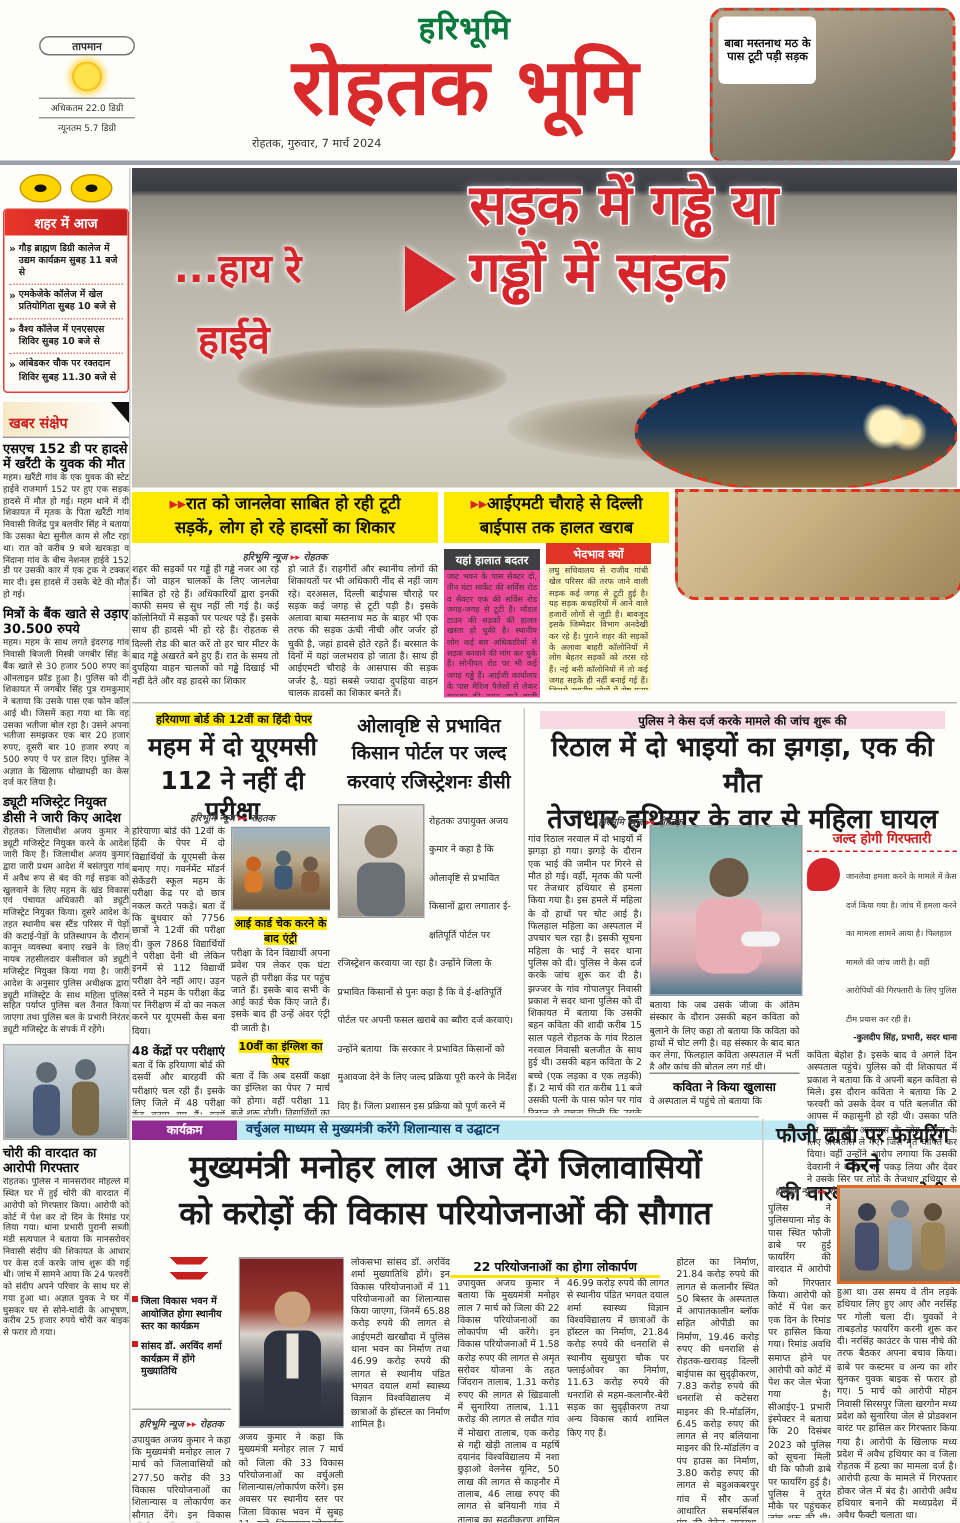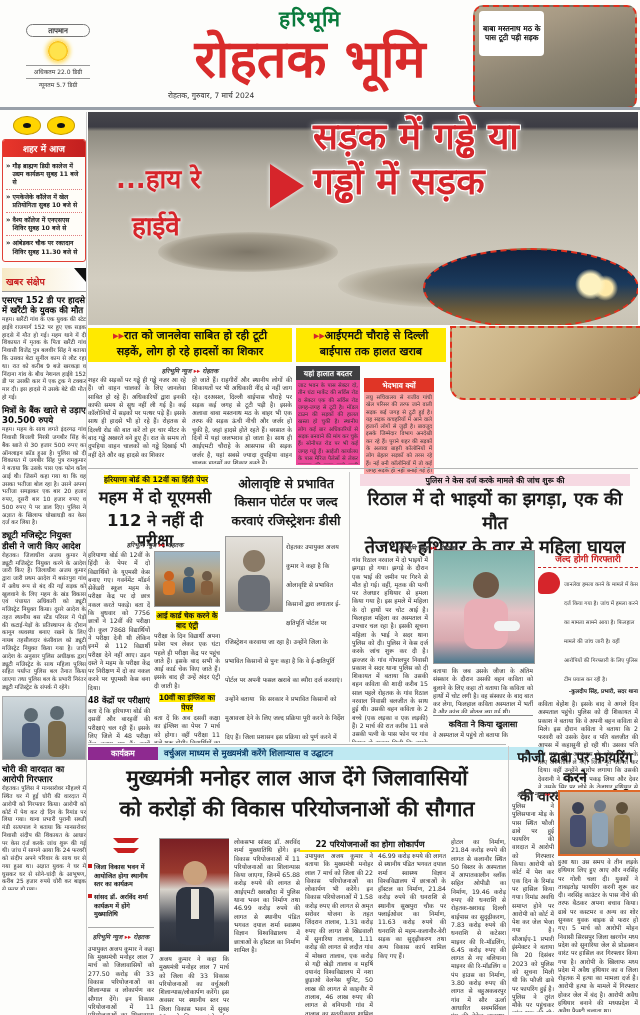--- a/index.html
+++ b/index.html
@@ -142,21 +142,21 @@
     <span class="red">▸▸</span>
     <span>रोहतक</span>
   </div>
   <div class="abs bt ov" style="left:88px;top:376px;width:98px;height:88px;">शहर की सड़कों पर गड्ढे ही गड्ढे नजर आ रहे हैं। जो वाहन चालकों के लिए जानलेवा साबित हो रहे हैं। अधिकारियों द्वारा इनकी काफी समय से सुध नहीं ली गई है। कई कॉलोनियों में सड़कों पर पत्थर पड़े हैं। इसके साथ ही हादसे भी हो रहे हैं। रोहतक से दिल्ली रोड की बात करें तो हर चार मीटर के बाद गड्ढे अखरते बने हुए हैं। रात के समय तो दुपहिया वाहन चालकों को गड्ढे दिखाई भी नहीं देते और वह हादसे का शिकार</div>
   <div class="abs bt ov" style="left:192px;top:376px;width:100px;height:88px;">हो जाते हैं। राहगीरों और स्थानीय लोगों की शिकायतों पर भी अधिकारी नींद से नहीं जाग रहे। दरअसल, दिल्ली बाईपास चौराहे पर सड़क कई जगह से टूटी पड़ी है। इसके अलावा बाबा मस्तनाथ मठ के बाहर भी एक तरफ की सड़क ऊंची नीची और जर्जर हो चुकी है, जहां हादसे होते रहते हैं। बरसात के दिनों में यहां जलभराव हो जाता है। साथ ही आईएमटी चौराहे के आसपास की सड़क जर्जर है, यहां सबसे ज्यादा दुपहिया वाहन चालक हादसों का शिकार बनते हैं।</div>
 
   <div class="abs" style="left:296px;top:366px;width:64px;height:99px;background:#ec4899;">
     <div class="boxhead" style="background:#3f3f41;">यहां हालात बदतर</div>
     <div class="bt55 ov" style="padding:2px;height:80px;">जाट भवन के पास सेक्टर दो, तीन घंटा मार्केट की सर्विस रोड व सेक्टर एक की सर्विस रोड जगह-जगह से टूटी है। मॉडल टाउन की सड़कों की हालत खस्ता हो चुकी है। स्थानीय लोग कई बार अधिकारियों से सड़क बनवाने की मांग कर चुके हैं। सोनीपत रोड पर भी कई जगह गड्ढे हैं। आईजी कार्यालय के पास मैरिज पैलेसों से लेकर झज्जर की तरफ जाने वाली सड़कों में भी गड्ढे बने हुए हैं।</div>
   </div>
-  <div class="abs" style="left:364px;top:378px;width:70px;height:99px;background:#fca5a5;">
+  <div class="abs" style="left:364px;top:362px;width:70px;height:99px;background:#fef9c3;">
     <div class="boxhead" style="background:#e03526;">भेदभाव क्यों</div>
     <div class="bt55 ov" style="padding:2px;height:80px;">लघु सचिवालय से राजीव गांधी खेल परिसर की तरफ जाने वाली सड़क कई जगह से टूटी हुई है। यह सड़क कचहरियों में आने वाले हजारों लोगों से जुड़ी है। बावजूद इसके जिम्मेदार विभाग अनदेखी कर रहे हैं। पुराने शहर की सड़कों के अलावा बाहरी कॉलोनियों में लोग बेहतर सड़कों को तरस रहे हैं। नई बनी कॉलोनियों में तो कई जगह सड़कें ही नहीं बनाई गई हैं। जिससे स्थानीय लोगों में रोष पनप रहा है।</div>
   </div>
   <div class="abs hline" style="left:88px;top:468px;width:550px;"></div>
 
   <div class="abs kicker" style="left:92px;top:474px;width:128px;font-size:7.5px;"><span class="ysub">हरियाणा बोर्ड की 12वीं का हिंदी पेपर</span></div>
   <div class="abs" style="left:88px;top:486px;width:134px;text-align:center;">
     <div style="font-size:16.5px;font-weight:bold;line-height:1.5;">महम में दो यूएमसी</div>
     <div style="font-size:16.5px;font-weight:bold;line-height:1.2;">112 ने नहीं दी परीक्षा</div>
   </div>
@@ -247,21 +247,21 @@
     <div style="font-size:21px;font-weight:bold;line-height:1.25;">को करोड़ों की विकास परियोजनाओं की सौगात</div>
   </div>
   <div class="abs kicker" style="left:300px;top:838px;width:140px;font-size:8.2px;border-bottom:2px solid #ffe400;padding-bottom:1px;">22 परियोजनाओं का होगा लोकार्पण</div>
   <div class="abs" style="left:88px;top:838px;width:418px;height:177px;display:flex;gap:5px;">
     <div style="width:66px;" class="ov">
       <div style="margin:0 auto 3px auto;width:16px;">
         <span class="chev" style="border-top:5px solid #c8201f;"></span>
         <span class="chev" style="border-top:5px solid #c8201f;margin-top:-2px;"></span>
       </div>
       <div style="font-size:6.4px;font-weight:bold;line-height:1.35;padding-left:6px;position:relative;margin-bottom:4px;"><span style="position:absolute;left:0;top:1px;width:4px;height:4px;background:#c8201f;"></span><span>जिला विकास भवन में आयोजित होगा स्थानीय स्तर का कार्यक्रम</span></div>
-      <div style="font-size:6.4px;font-weight:bold;line-height:1.35;padding-left:6px;position:relative;border-bottom:1px solid #aaa;padding-bottom:8px;"><span style="position:absolute;left:0;top:1px;width:4px;height:4px;background:#c8201f;"></span><span>सांसद डॉ. अरविंद शर्मा कार्यक्रम में होंगे मुख्यातिथि</span></div>
+      <div style="font-size:6.4px;font-weight:bold;line-height:1.35;padding-left:6px;position:relative;border-bottom:1px solid #aaa;padding-bottom:20px;"><span style="position:absolute;left:0;top:1px;width:4px;height:4px;background:#c8201f;"></span><span>सांसद डॉ. अरविंद शर्मा कार्यक्रम में होंगे मुख्यातिथि</span></div>
       <div class="byline" style="margin:4px 0;">
         <span>हरिभूमि न्यूज</span>
         <span class="red">▸▸</span>
         <span>रोहतक</span>
       </div>
       <div class="bt">उपायुक्त अजय कुमार ने कहा कि मुख्यमंत्री मनोहर लाल 7 मार्च को जिलावासियों को 277.50 करोड़ की 33 विकास परियोजनाओं का शिलान्यास व लोकार्पण कर सौगात देंगे। इन विकास परियोजनाओं में 11 परियोजनाओं का शिलान्यास तथा 22 विकास परियोजनाओं का लोकार्पण किया जाएगा। समारोह में सांसद डॉ. अरविंद शर्मा शिलान्यास/लोकार्पण समारोह के मुख्य अतिथि होंगे।</div>
     </div>
     <div style="width:70px;" class="ov">
       <div style="width:70px;height:112px;background:linear-gradient(180deg,#7a1f24 0%,#9a3a2e 30%,#d8d3cb 45%,#3a3f4a 75%,#2b303a 100%);border:1px solid #999;position:relative;margin-bottom:3px;">
         <svg width="70" height="112" viewBox="0 0 70 112">

